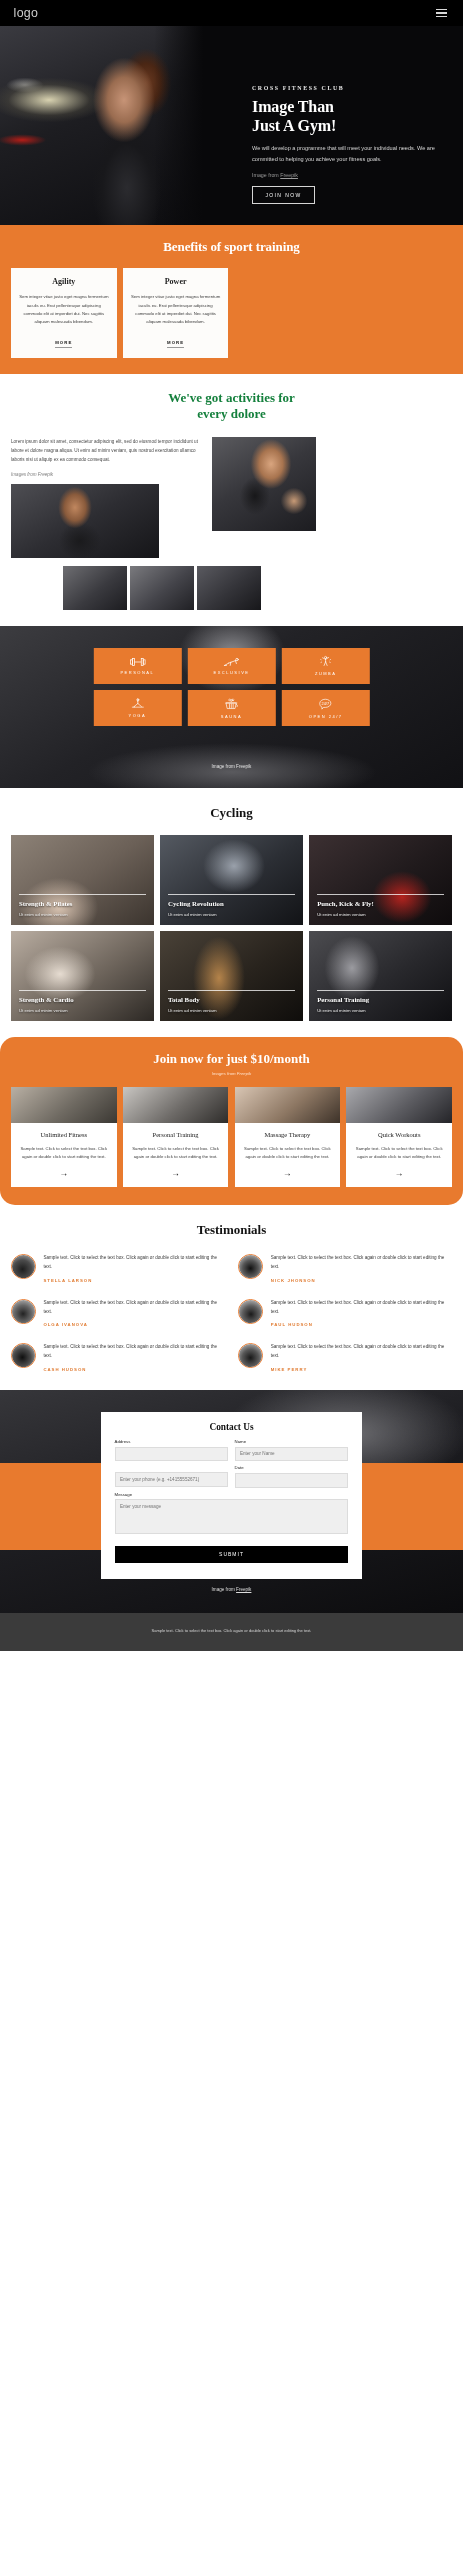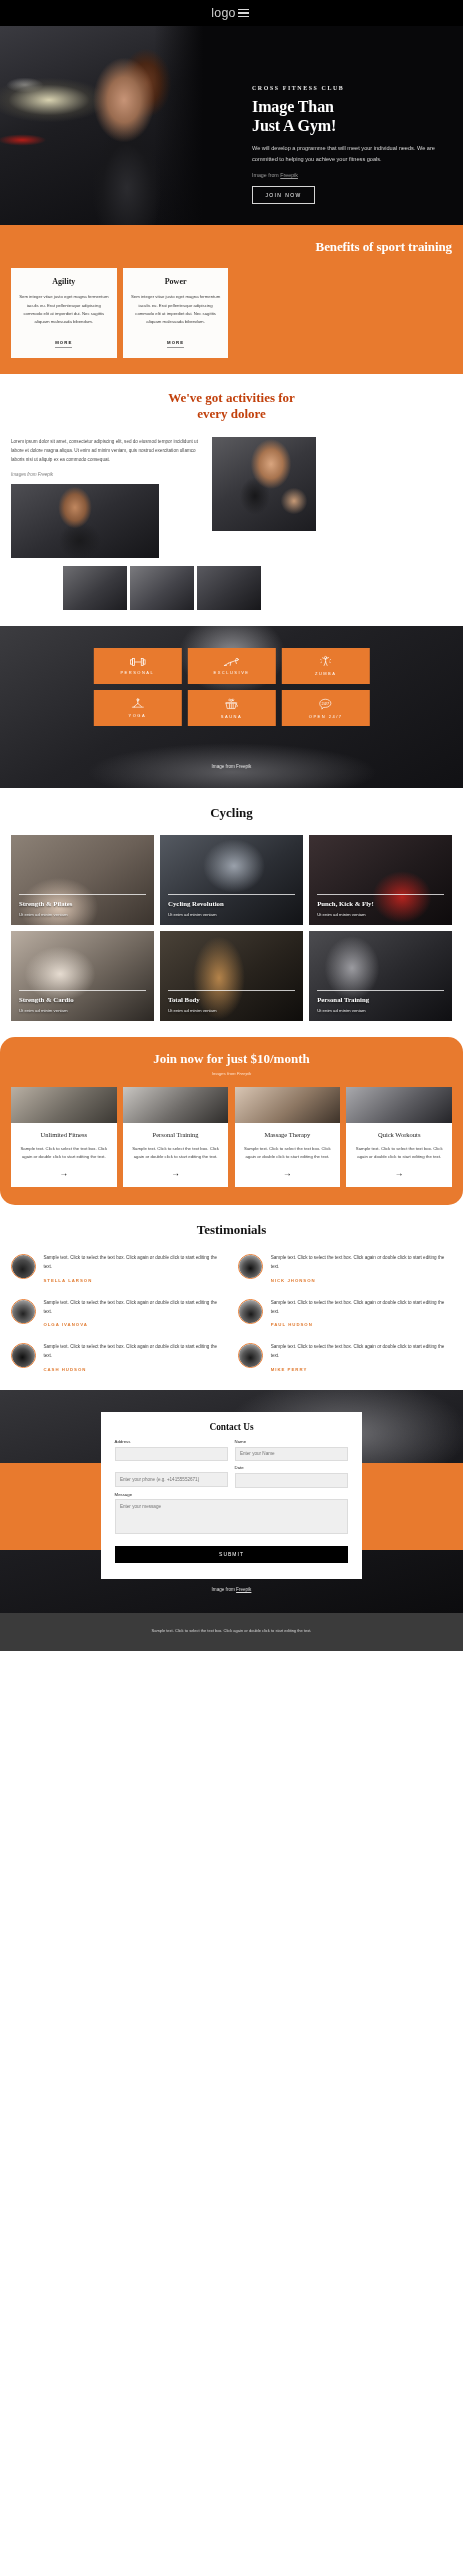--- a/index.html
+++ b/index.html
@@ -8,21 +8,21 @@
     font-family: "Liberation Sans", sans-serif;
     background: #ffffff;
     color: #222;
     width: 463px;
     overflow-x: hidden;
   }
 
   
   .topbar {
     height: 26px; background: #000; display: flex; align-items: center;
-    justify-content: center; padding: 0 13.6px; position: relative; z-index: 30;
+    justify-content: space-between; padding: 0 13.6px; position: relative; z-index: 30;
   }
   .logo { color: #cfcfcf; font-size: 12.4px; letter-spacing: 0.3px; font-family: "Liberation Sans", sans-serif; }
   .burger { display: flex; flex-direction: column; gap: 2.5px; cursor: pointer; padding: 2.5px; }
   .burger i { display: block; width: 11px; height: 1.2px; background: #d9d9d9; }
 
   
   .hero { position: relative; height: 199px; background: #08080a; overflow: hidden; }
   .hero-photo {
     position: absolute; left: 0; top: 0; width: 204px; height: 199px;
     background:
@@ -52,40 +52,40 @@
   .credit u { text-decoration: underline; }
   .btn-outline {
     display: inline-block; border: 0.6px solid #d5d5d5; color: #fff; background: transparent;
     font-size: 5px; letter-spacing: 1.4px; padding: 5px 12.4px; cursor: pointer;
     font-family: "Liberation Sans", sans-serif;
   }
 
   
   .benefits { background: #e87a2e; padding: 13.6px 11px 16px; }
   .benefits h2 {
-    font-family: "Liberation Serif", serif; font-weight: 700; color: #fff; text-align: right;
+    font-family: "Liberation Serif", serif; font-weight: 700; color: #fff; text-align: center;
     font-size: 13px; letter-spacing: -0.1px; margin-bottom: 13.6px;
   }
   .bgrid { display: grid; grid-template-columns: repeat(4, 1fr); gap: 6.2px; }
   .bcard { background: #fdfcfa; padding: 9.3px 6.8px 10px; text-align: center; }
   .bcard h3 {
     font-family: "Liberation Serif", serif; font-weight: 700; font-size: 8px;
     color: #1d1d1d; margin-bottom: 6.8px;
   }
   .bcard p { font-size: 4.3px; line-height: 1.95; color: #3c3c3c; margin-bottom: 8.7px; }
   .more {
     font-size: 4.3px; font-weight: 700; letter-spacing: 1.1px; color: #111;
     border-bottom: 0.6px solid #999; padding-bottom: 1.2px; cursor: pointer; display: inline-block;
   }
 
   
   .activities { padding: 16px 11px 2.5px; background: #fff; }
   .activities h2 {
     font-family: "Liberation Serif", serif; font-weight: 700; text-align: center;
-    font-size: 13px; line-height: 1.28; color: #c2410c; margin-bottom: 13.6px;
+    font-size: 13px; line-height: 1.28; color: #15803d; margin-bottom: 13.6px;
   }
   .act-row { display: flex; gap: 8.7px; align-items: flex-start; }
   .act-left { width: 192px; }
   .act-left p { font-size: 4.6px; line-height: 2.0; color: #4a4a4a; }
   .act-left .imgcred { font-size: 4.6px; color: #7d7d7d; font-style: italic; margin-top: 8px; }
   .ph { background: #2a2a2e; position: relative; overflow: hidden; }
   .ph-w1 { width: 104px; height: 94px;
     background:
       radial-gradient(ellipse 26px 32px at 59px 27px, #d9a57f 0%, #a8744f 45%, rgba(60,40,28,0) 78%),
       radial-gradient(ellipse 21px 26px at 43px 59px, #171719 0%, rgba(24,24,26,0) 72%),

